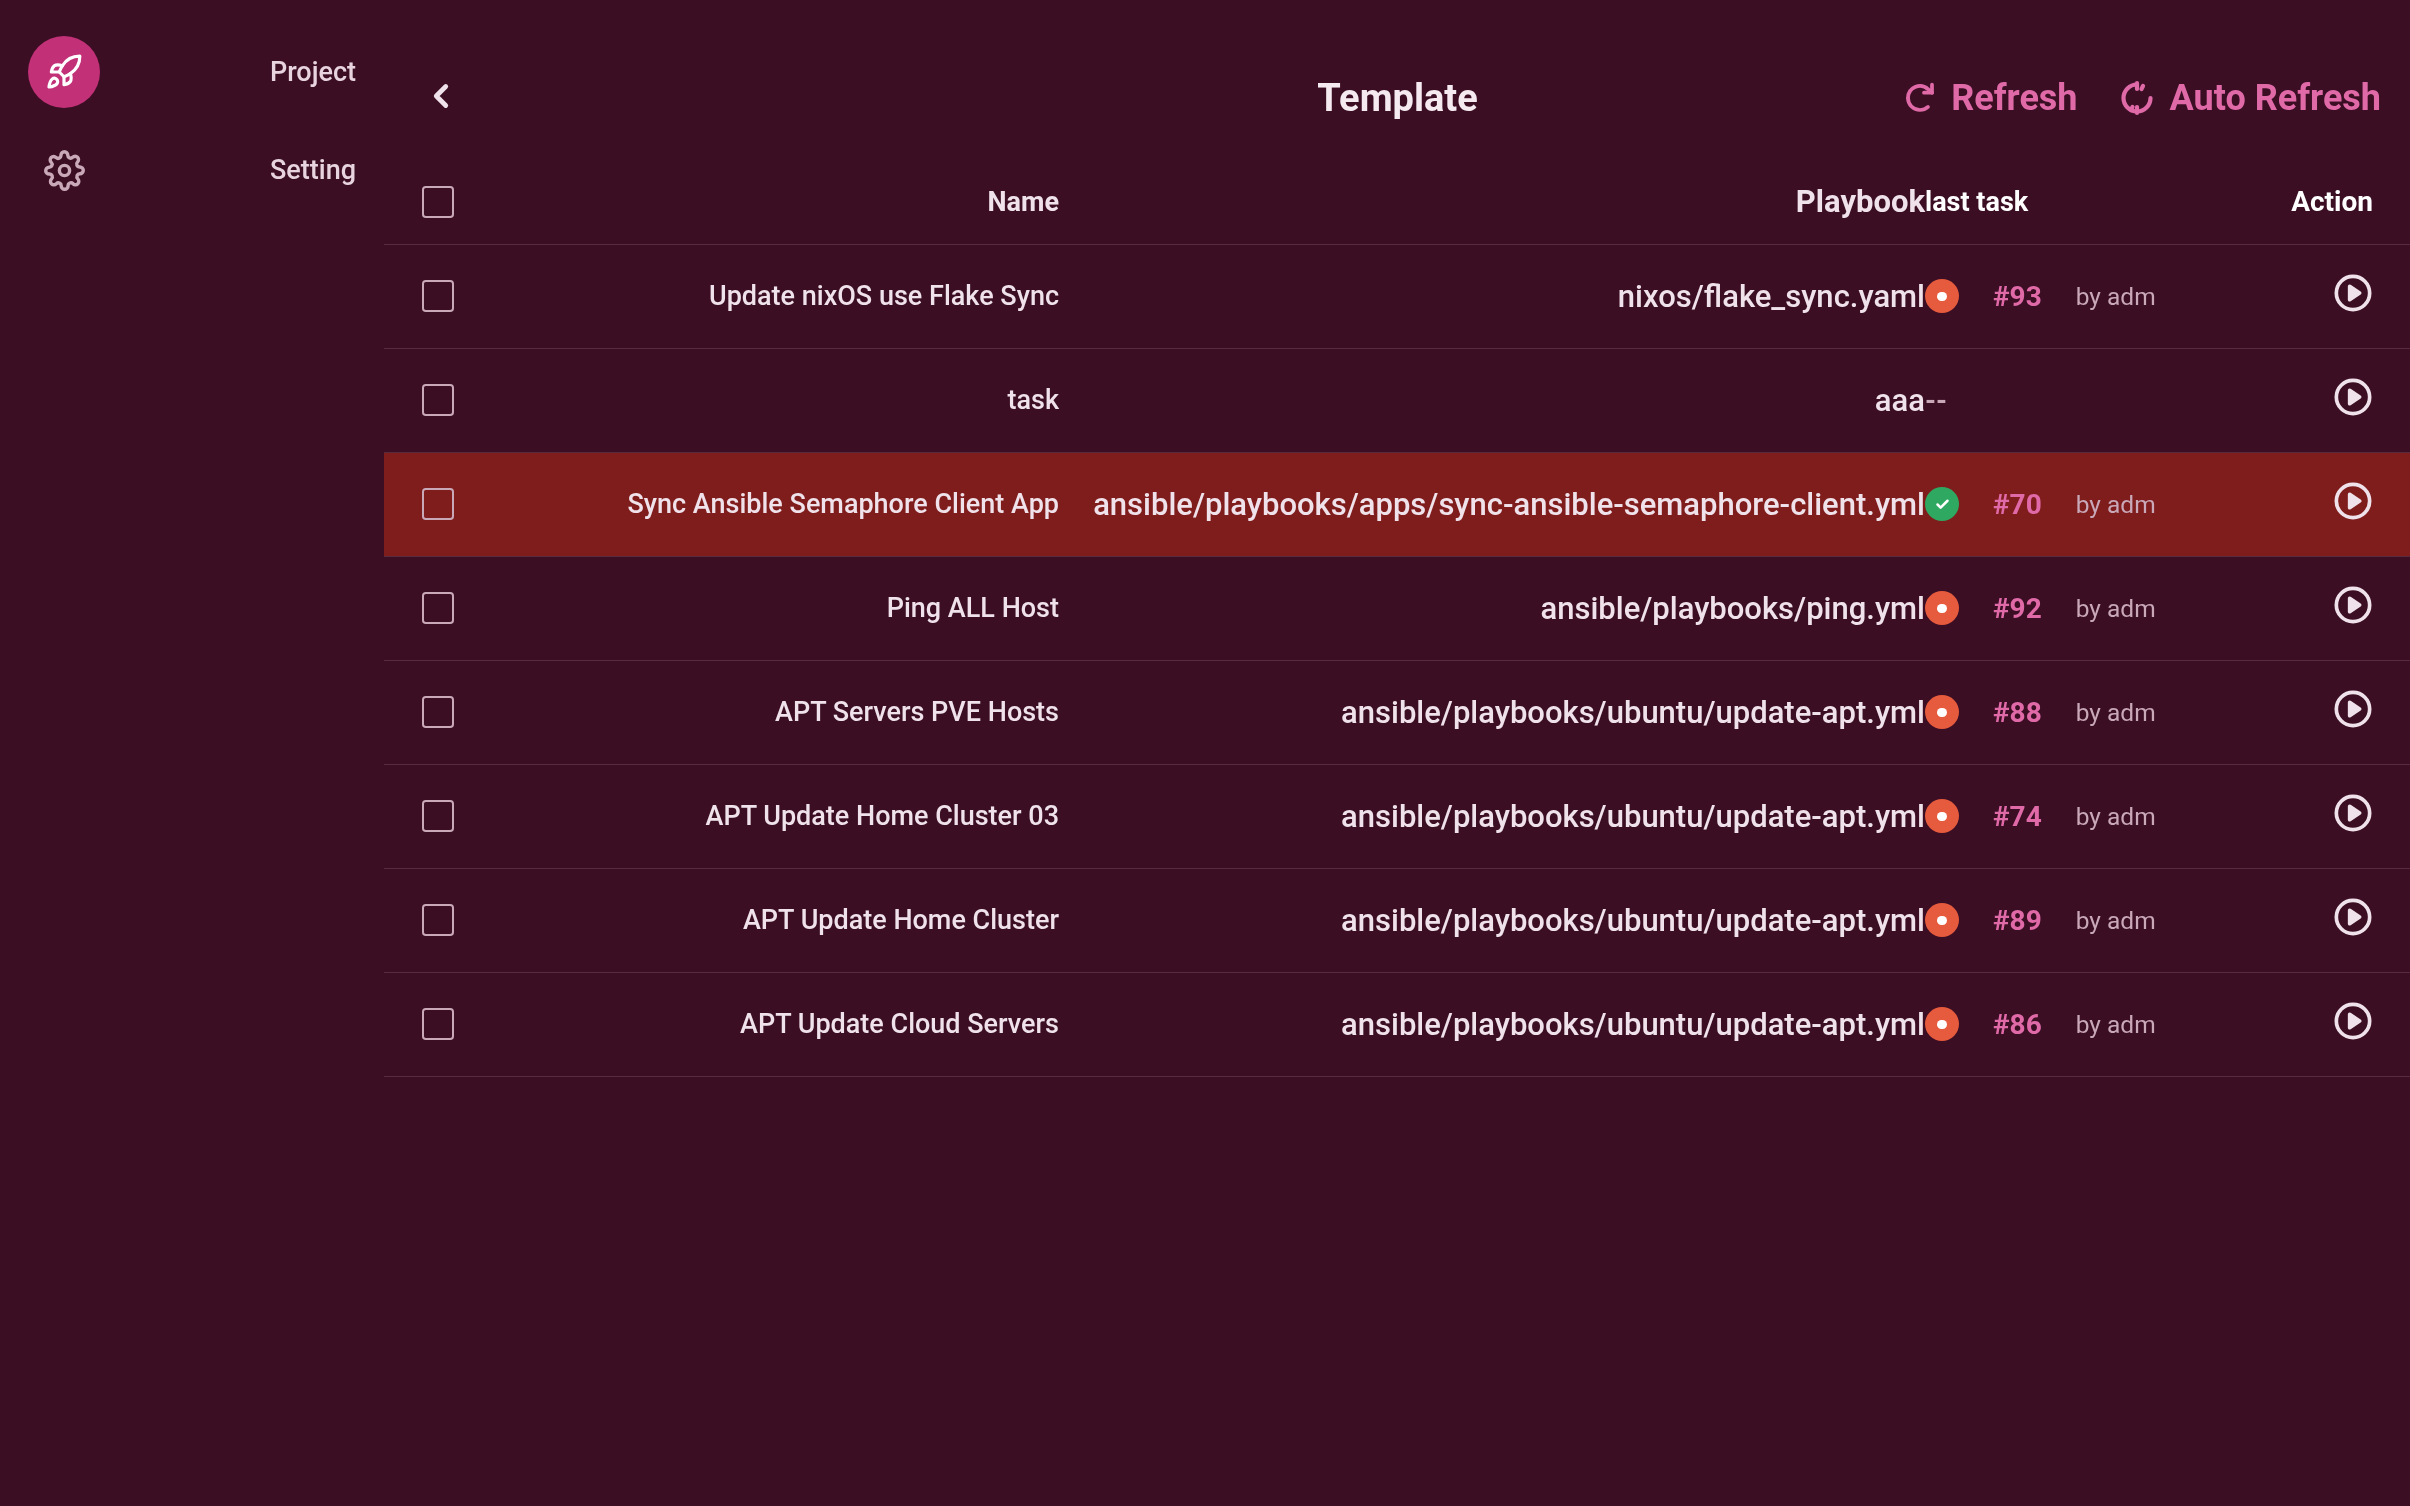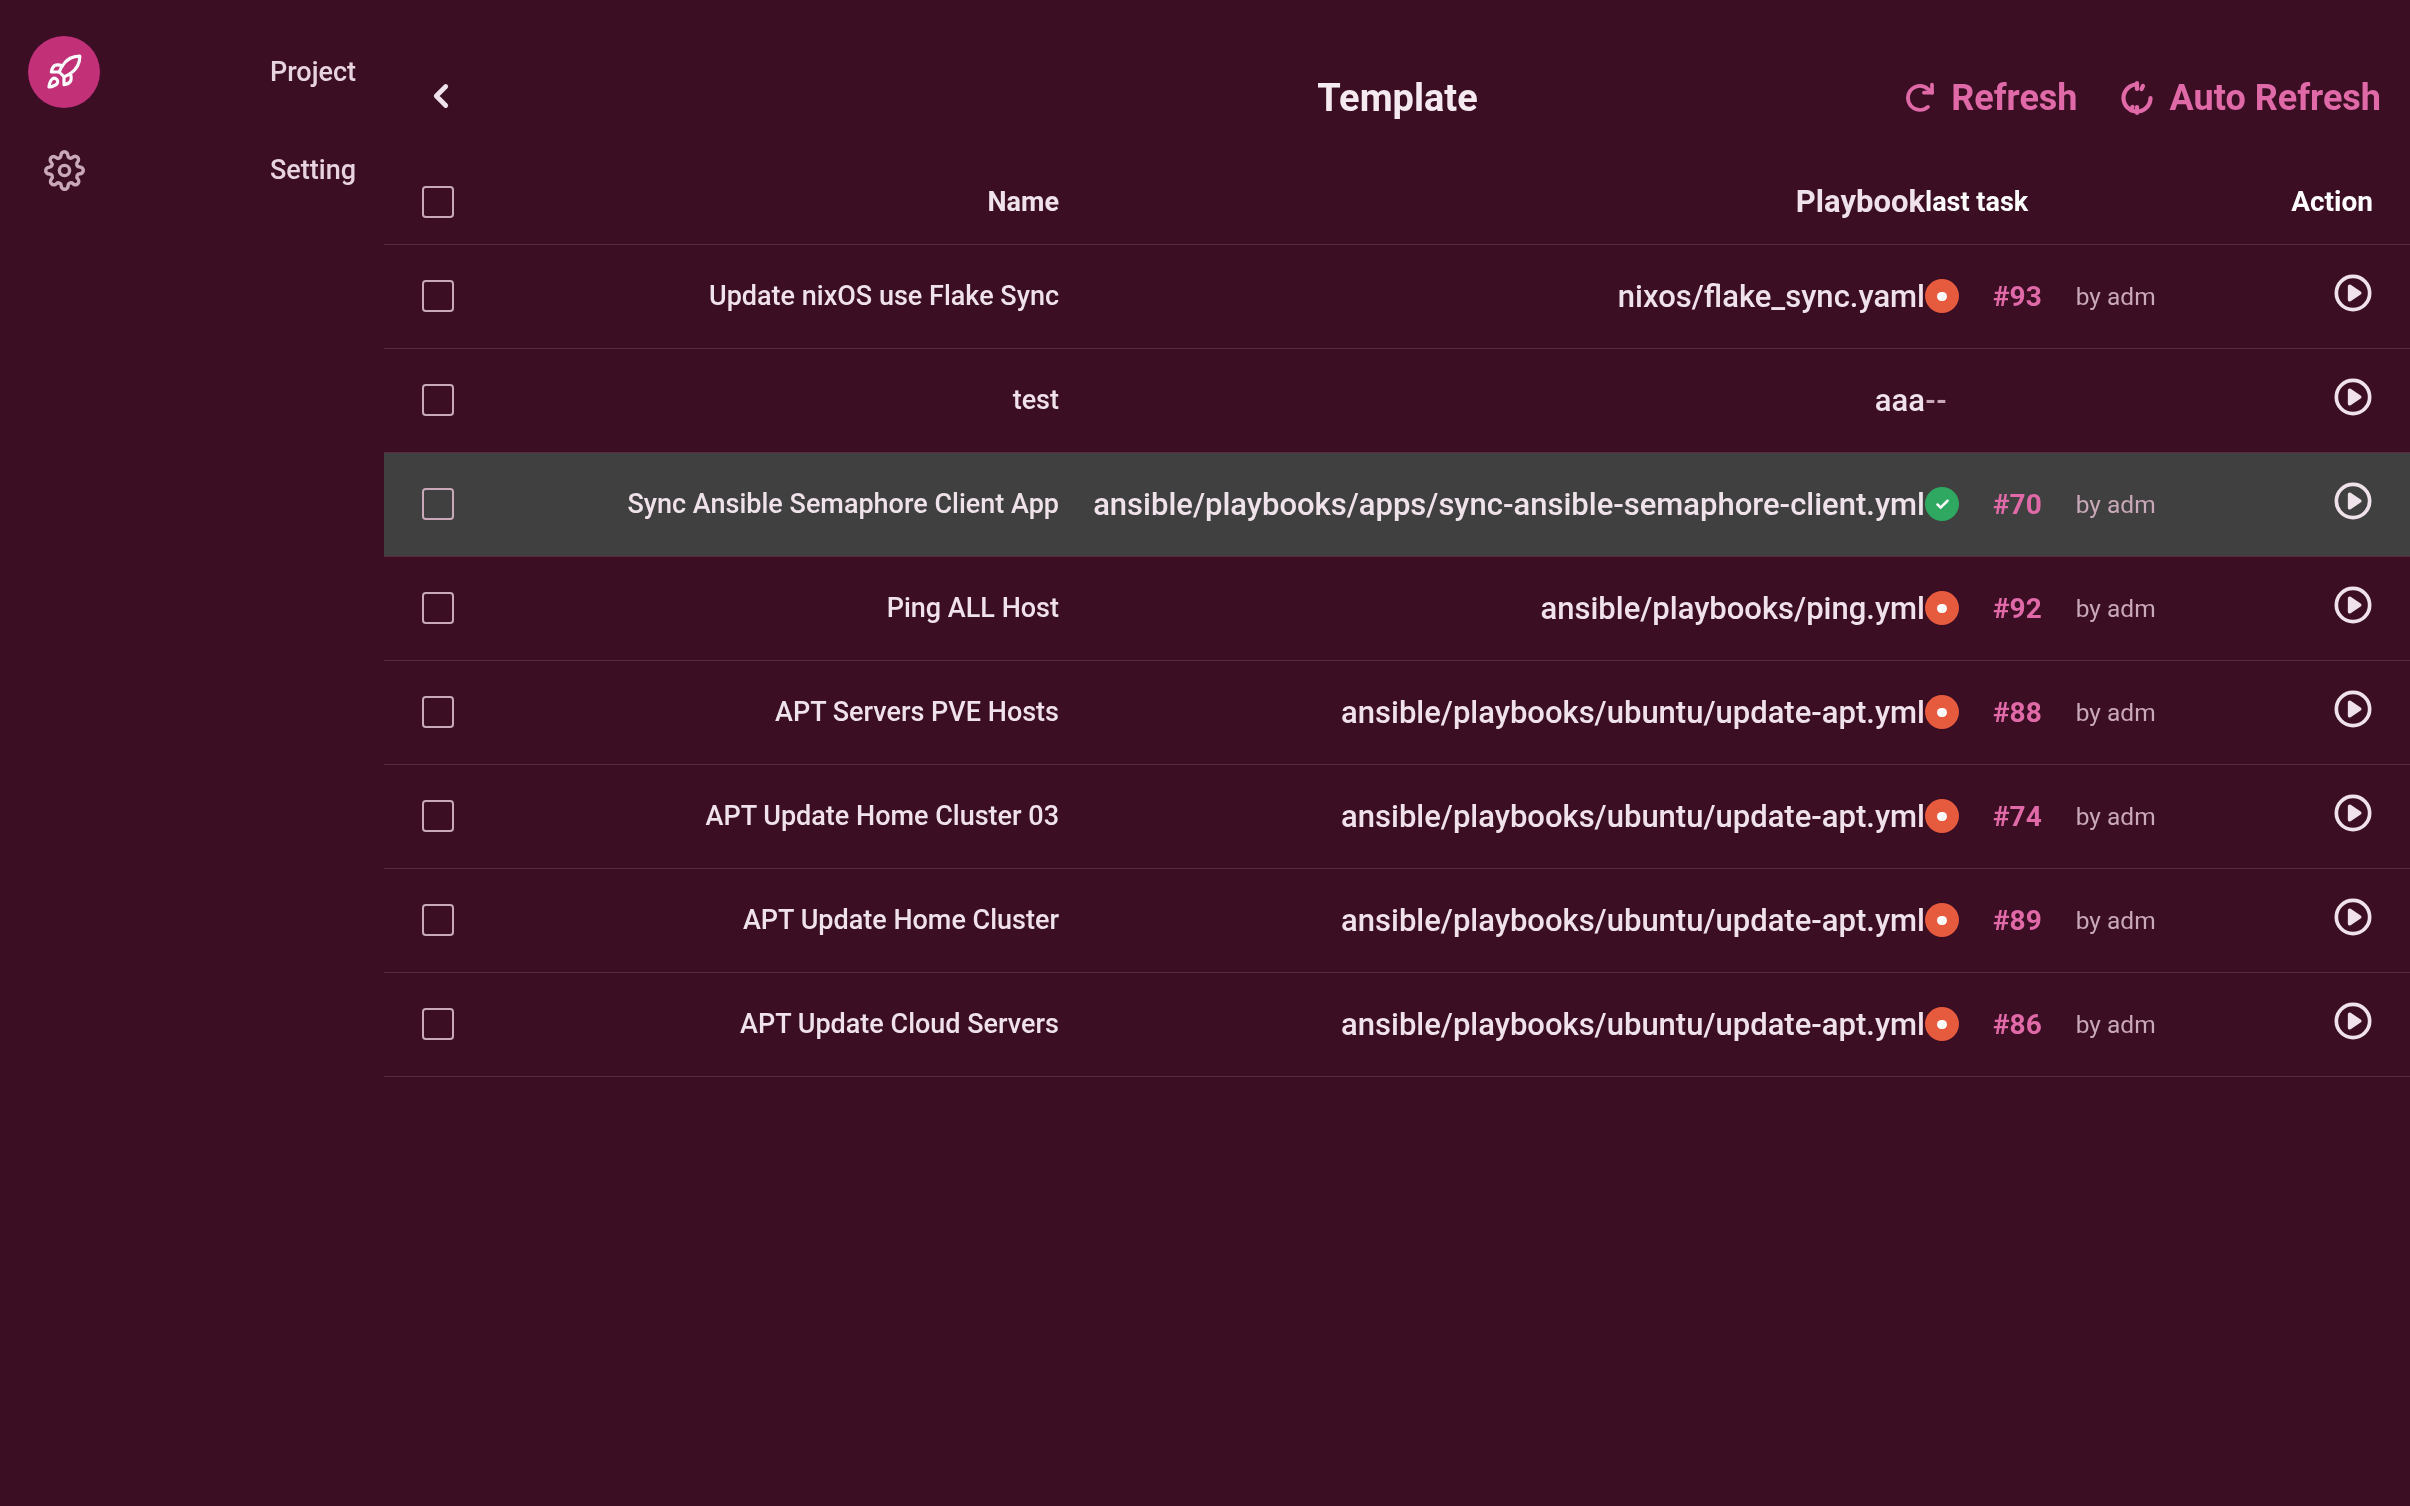--- a/index.html
+++ b/index.html
@@ -101,21 +101,21 @@
     height: 104px;
     border-bottom: 0.9px solid #5a2a3f;
   }
   .table-row.header {
     font-weight: 700;
     font-size: 28px;
     height: 85px;
     border-bottom: 1.9px solid #5a2a3f;
   }
   .table-row.highlight {
-    background-color: #404040;
+    background-color: #7f1d1d;
   }
   .col-checkbox {
     width: 75px;
     display: flex;
     align-items: center;
   }
   .checkbox {
     width: 32px;
     height: 32px;
     border: 2.8px solid #c9a8b8;
@@ -279,21 +279,21 @@
               <div class="play-btn"><svg width="40" height="40" viewBox="0 0 24 24" fill="none" stroke="#f0e2ea" stroke-width="2.2" stroke-linecap="round" stroke-linejoin="round">
                   <circle cx="12" cy="12" r="10"></circle>
                   <polygon points="10 8 16 12 10 16 10 8" fill="#f0e2ea"></polygon>
                 </svg></div>
             </div>
           </div>
           <div class="table-row">
             <div class="col-checkbox">
               <div class="checkbox"></div>
             </div>
-            <div class="col-name">test</div>
+            <div class="col-name">task</div>
             <div class="col-playbook">aaa</div>
             <div class="col-last">
               <span class="empty-task">--</span>
             </div>
             <div class="col-action">
               <div class="play-btn"><svg width="40" height="40" viewBox="0 0 24 24" fill="none" stroke="#f0e2ea" stroke-width="2.2" stroke-linecap="round" stroke-linejoin="round">
                   <circle cx="12" cy="12" r="10"></circle>
                   <polygon points="10 8 16 12 10 16 10 8" fill="#f0e2ea"></polygon>
                 </svg></div>
             </div>

